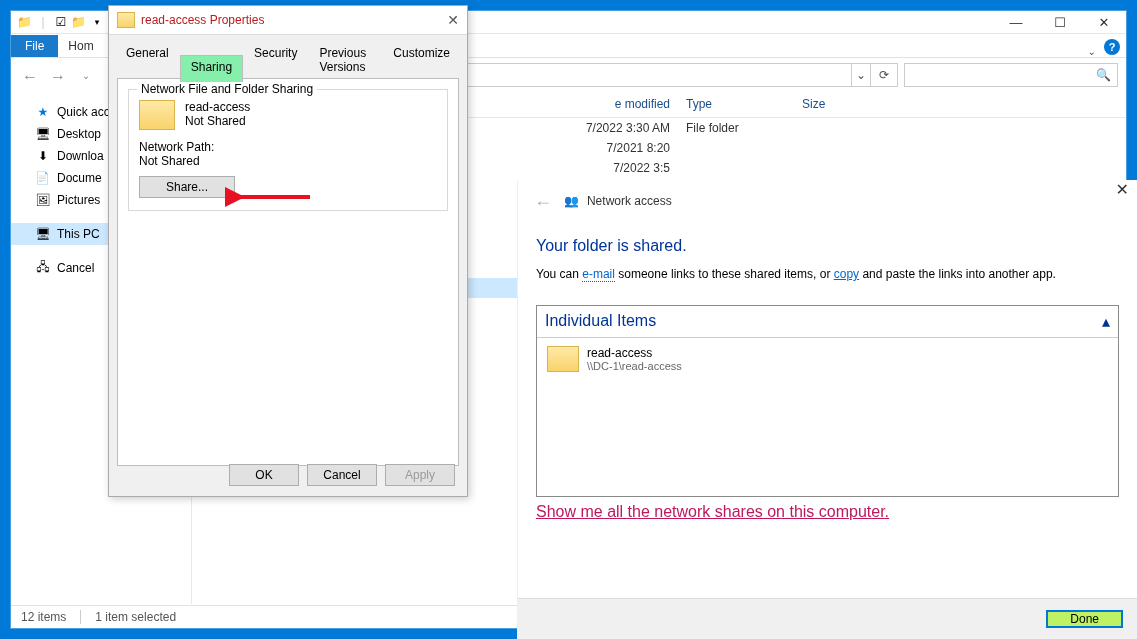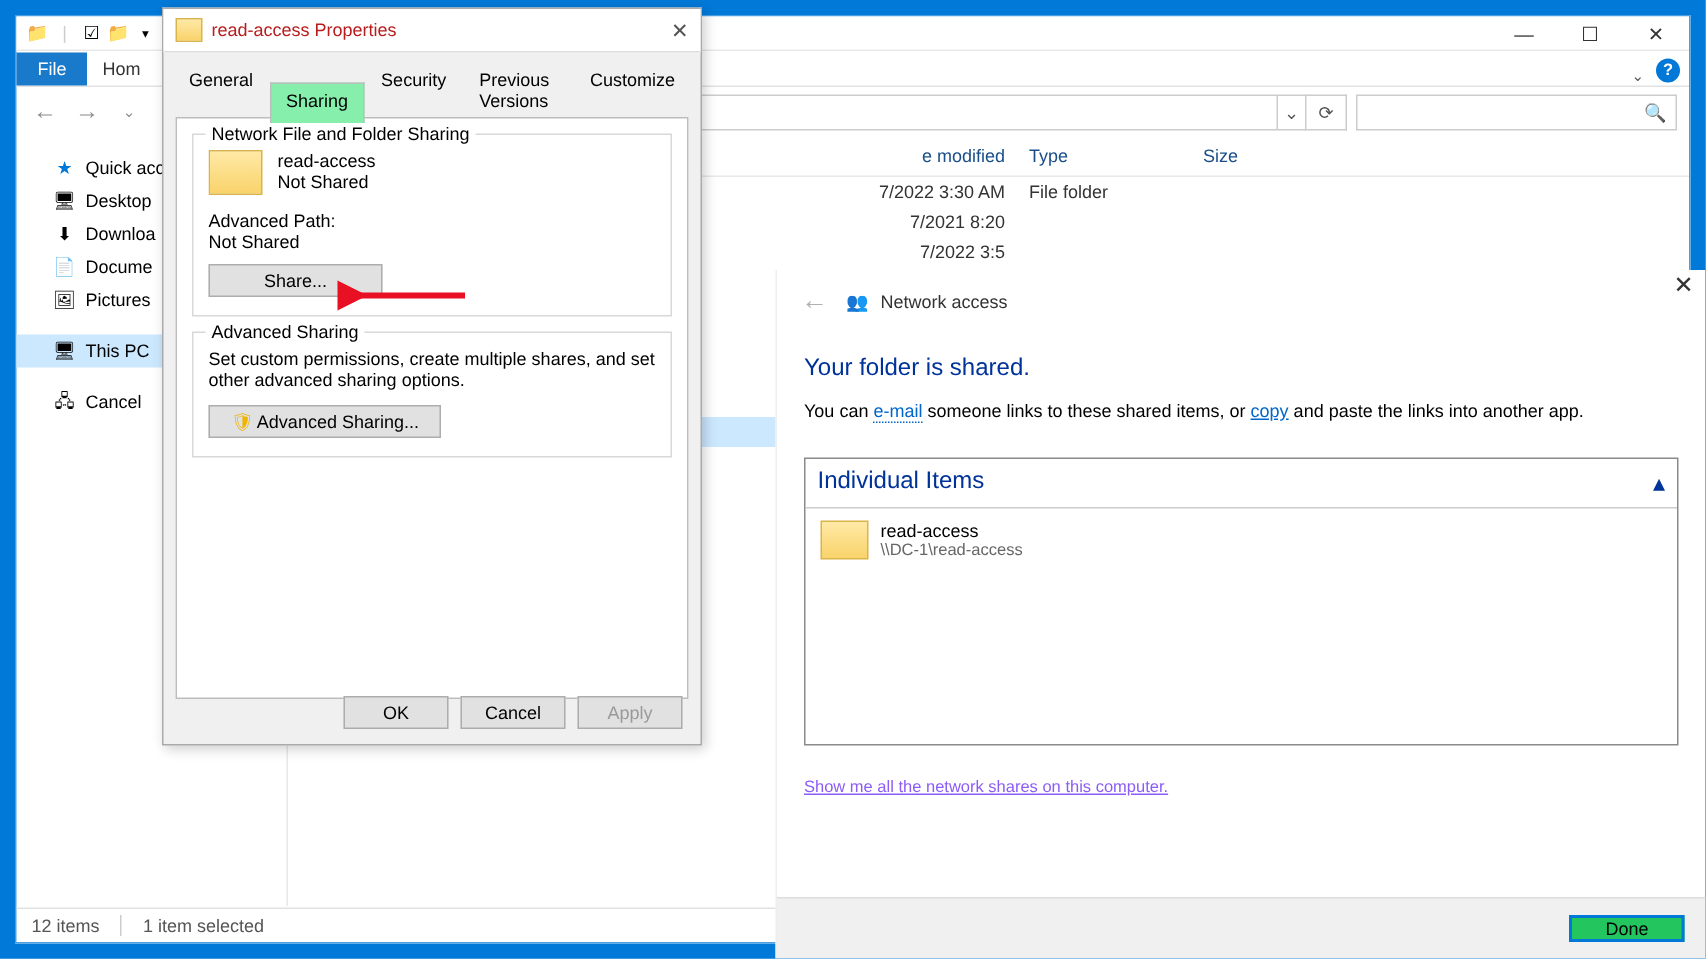--- a/index.html
+++ b/index.html
@@ -64,23 +64,23 @@
 .np-line{font-size:12px}
 .np-line a{color:#0066cc}
 .dotted{border-bottom:1px dotted #0066cc;text-decoration:none}
 .items-box{border:1px solid #8a8a8a;margin-top:24px;height:190px;position:relative}
 .items-head{color:#003399;font-size:16px;padding:6px 8px;border-bottom:1px solid #ccc;display:flex}
 .items-head .caret{margin-left:auto;color:#003399}
 .item-row{display:flex;align-items:center;gap:8px;padding:8px 10px}
 .item-row .folder-sm{width:30px;height:24px;background:linear-gradient(#ffe9a6,#f9d36b);border:1px solid #d9b44a}
 .item-row .txt .t1{font-size:12px}
 .item-row .txt .t2{font-size:11px;color:#666}
-.np-link{color:#8b5cf6;font-size:11px;margin-top:22px;display:inline-block}
+.np-link{color:#be185d;font-size:16px;margin-top:6px;display:inline-block}
 .np-footer{position:absolute;left:0;right:0;bottom:0;height:40px;background:#f0f0f0;border-top:1px solid #ddd;display:flex;align-items:center;justify-content:flex-end;padding:0 14px}
-.done-btn{border:2px solid #0078d7;background:#22c55e;padding:0 22px;font-size:12px}
+.done-btn{border:2px solid #0078d7;background:#bef264;padding:0 22px;font-size:12px}
 </style>
 </head>
 <body>
 
 <div class="explorer">
   <div class="titlebar">
     <div class="qat">
       <span class="tb-icon">📁</span>
       <span class="tb-icon" style="color:#ccc">|</span>
       <span class="tb-icon">☑</span>
@@ -228,34 +228,25 @@
     </div>
   <div class="tab-body">
     <div class="group">
       <div class="legend">Network File and Folder Sharing</div>
       <div style="overflow:hidden">
         <div class="folder-big"></div>
         <div>read-access</div>
         <div>Not Shared</div>
       </div>
       <div style="clear:both;margin-top:10px">
-        <div>Advanced Path:</div>
+        <div>Network Path:</div>
         <div>Not Shared</div>
       </div>
       <div style="margin-top:8px">
-        <button class="btn" style="padding:3px 36px">Share...</button>
-      </div>
-    </div>
-    <div class="group">
-      <div class="legend">Advanced Sharing</div>
-      <div style="font-size:12px">Set custom permissions, create multiple shares, and set other advanced sharing options.</div>
-      <div style="margin-top:10px">
-        <button class="btn">
-          <span class="shield">🛡</span><span>Advanced Sharing...</span>
-        </button>
+        <button class="btn" style="padding:3px 26px">Share...</button>
       </div>
     </div>
   </div>
   <div class="dlg-buttons">
     <button class="btn" style="width:70px">OK</button>
     <button class="btn" style="width:70px">Cancel</button>
     <button class="btn disabled" style="width:70px">Apply</button>
   </div>
 </div>
 

